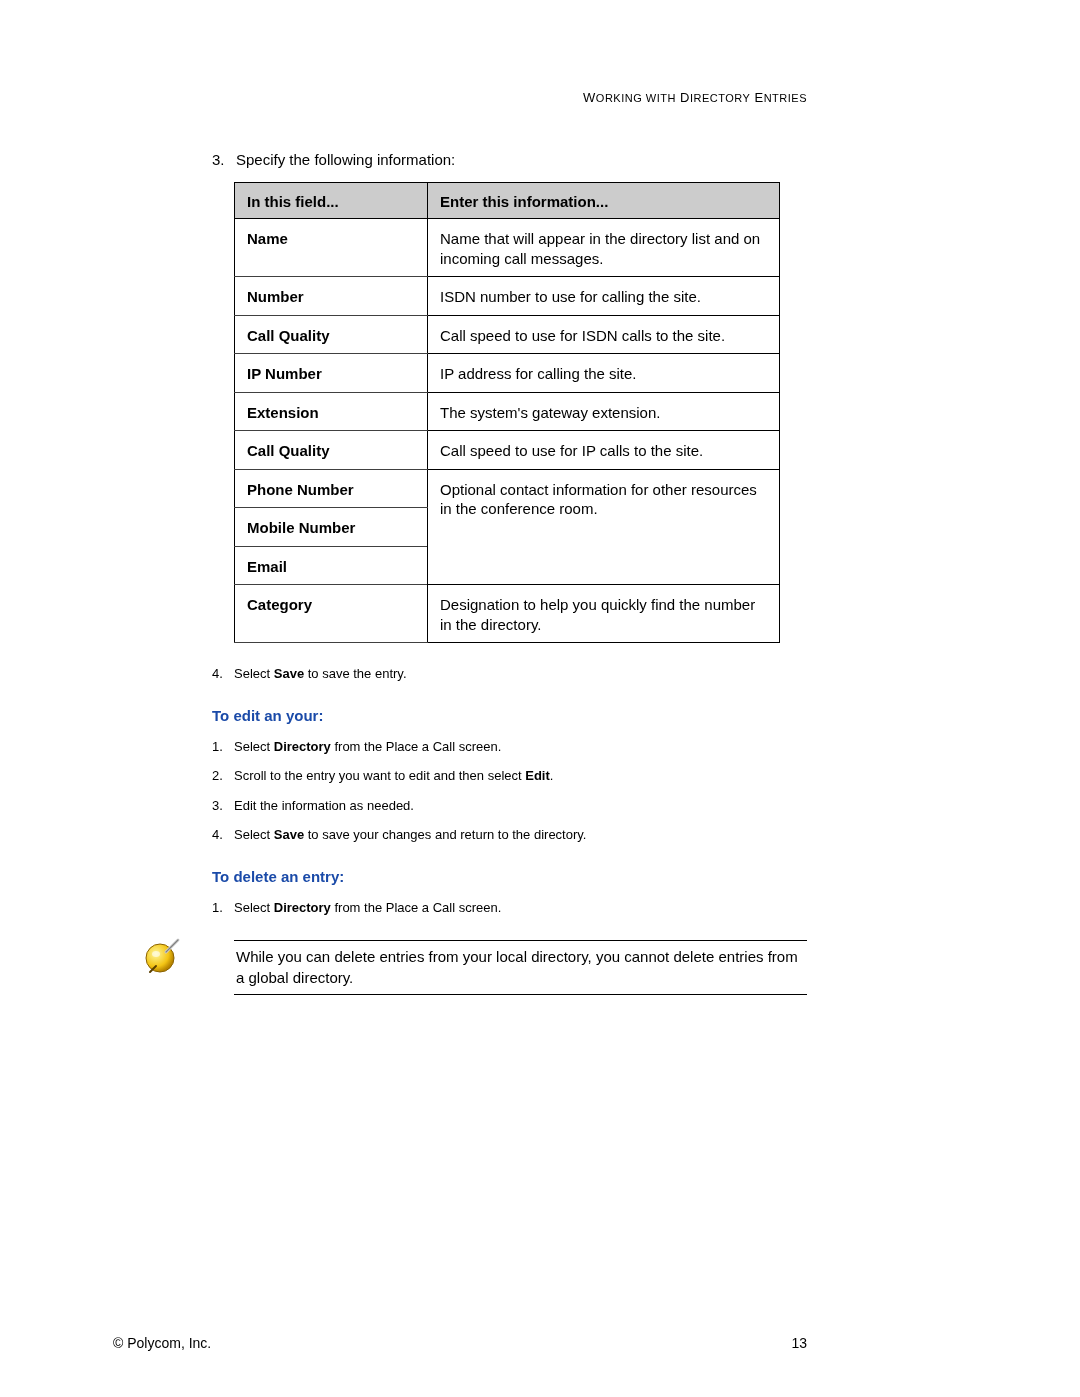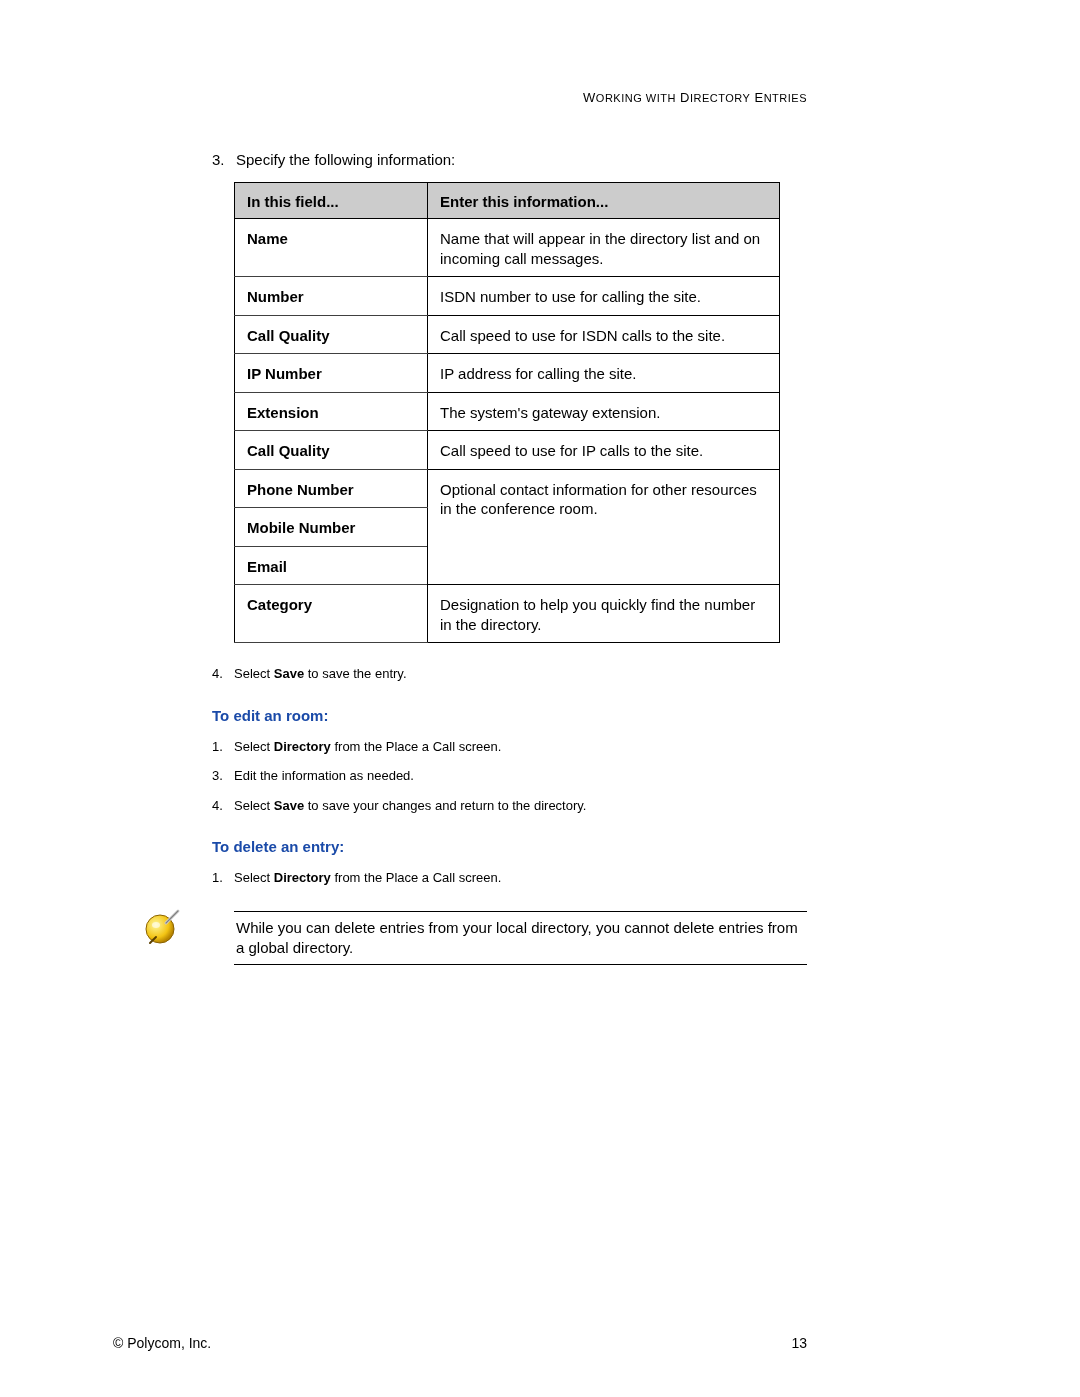--- a/index.html
+++ b/index.html
@@ -188,23 +188,24 @@
         </tr>
       </tbody>
     </table>
 
     <ol class="ol-list">
       <li>
         <span class="n">4.</span><span>Select </span><span class="bold">Save</span><span> to save the entry.</span>
       </li>
     </ol>
 
-    <div class="subhead">To edit an room:</div>
+    <div class="subhead">To edit an your:</div>
     <ol class="ol-list">
       <li><span class="n">1.</span><span>Select </span><span class="bold">Directory</span><span> from the Place a Call screen.</span></li>
+      <li><span class="n">2.</span><span>Scroll to the entry you want to edit and then select </span><span class="bold">Edit</span><span>.</span></li>
       <li><span class="n">3.</span><span>Edit the information as needed.</span><span class="bold"></span><span></span></li>
       <li><span class="n">4.</span><span>Select </span><span class="bold">Save</span><span> to save your changes and return to the directory.</span></li>
     </ol>
 
     <div class="subhead">To delete an entry:</div>
     <ol class="ol-list">
       <li><span class="n">1.</span><span>Select </span><span class="bold">Directory</span><span> from the Place a Call screen.</span></li>
     </ol>
 
     <div class="note-block">

